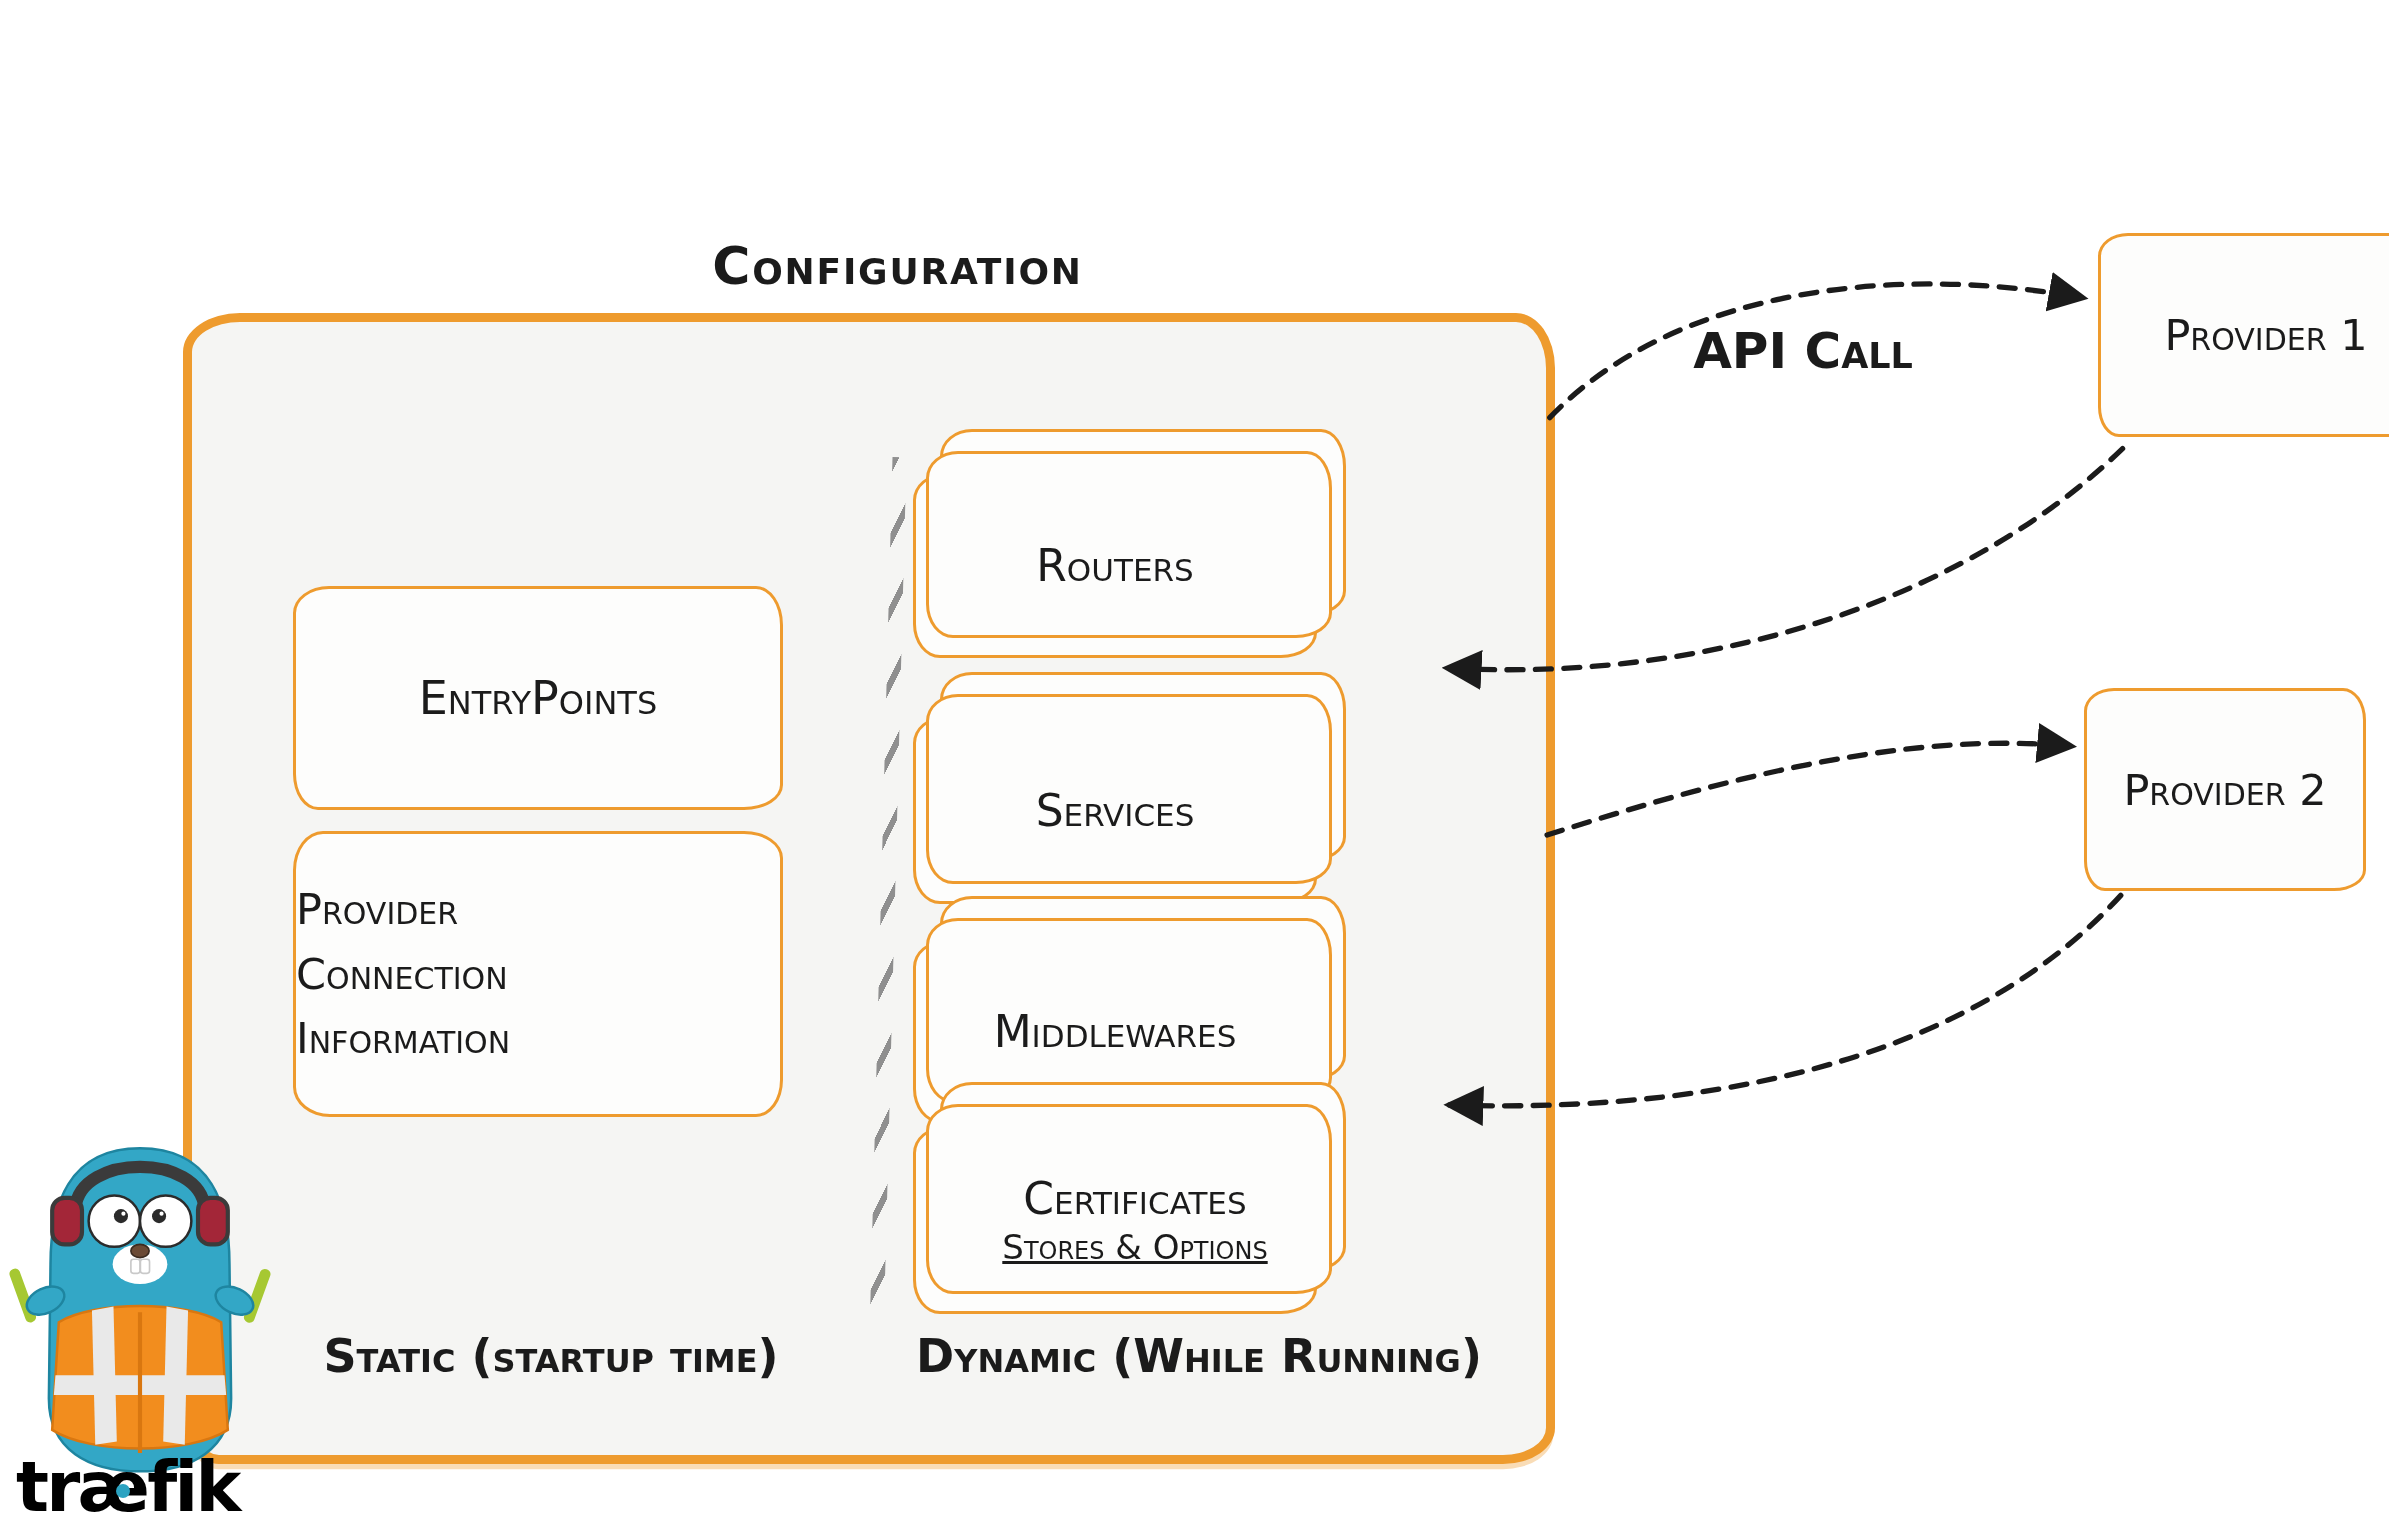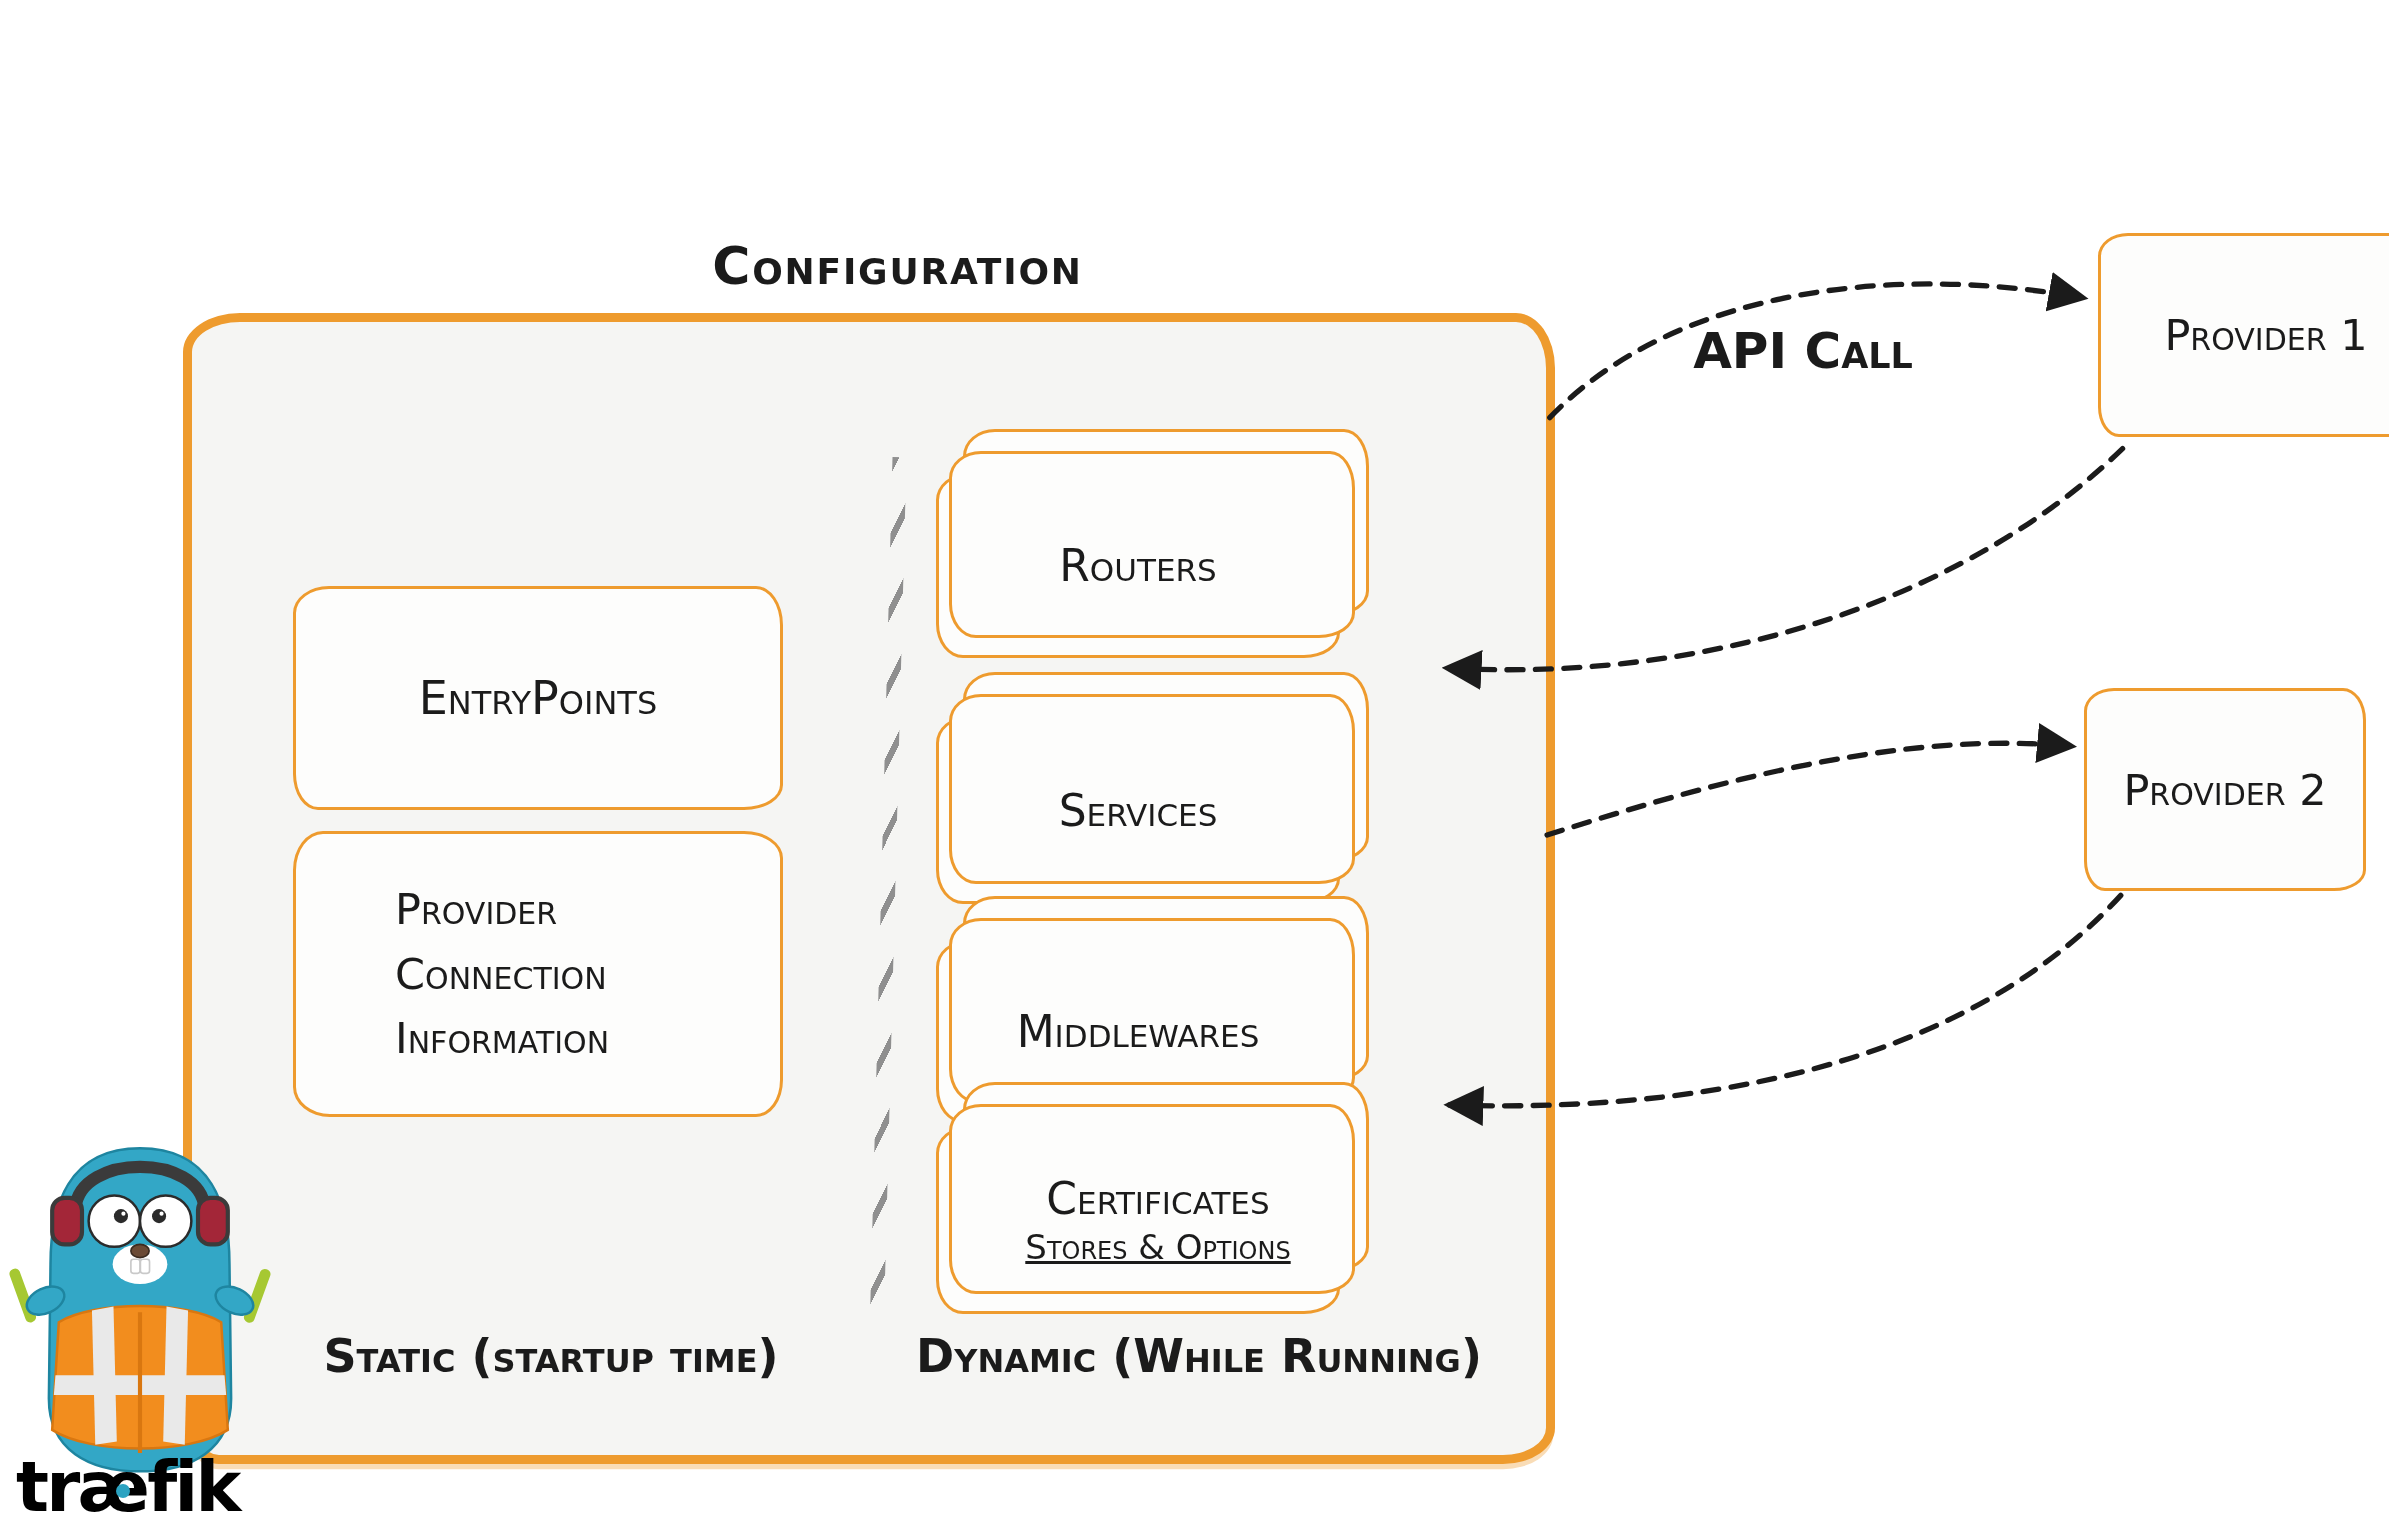--- a/index.html
+++ b/index.html
@@ -27,39 +27,39 @@
     position: absolute; background: #fdfdfc; border: 3.6px solid #EE9B2E;
     display: flex; flex-direction: column; align-items: center; justify-content: center;
     font-variant: small-caps;
   }
   .entrypoints {
     left: 293px; top: 586px; width: 490px; height: 224px; font-size: 46px;
     border-radius: 36px 27px 39px 25px / 27px 39px 25px 36px;
   }
   .provider-info {
     left: 293px; top: 831px; width: 490px; height: 286px; font-size: 43px;
-    align-items: flex-start; padding-left: 99px; line-height: 1.5;
+    align-items: flex-start; line-height: 1.5;
     border-radius: 30px 39px 27px 37px / 39px 27px 37px 30px;
   }
 
   .caption {
     position: absolute; font-size: 46px; font-weight: 600;
     font-variant: small-caps; text-align: center;
   }
   .static-caption  { left: 258px;  top: 1329px; width: 586px; }
   .dynamic-caption { left: 888px; top: 1329px; width: 622px; }
 
   .divider {
     position: absolute; left: 881px; top: 457px; width: 14px; height: 879px;
     background: repeating-linear-gradient(115deg, #8f8f8f 0 6.2px, transparent 6.2px 32px);
     transform: rotate(1.5deg);
   }
 
   .card {
-    position: absolute; left: 936px; width: 404px; z-index: 0;
+    position: absolute; left: 913px; width: 404px; z-index: 0;
     background: #fdfdfc; border: 3.6px solid #EE9B2E;
     border-radius: 32px 25px 36px 27px / 27px 37px 25px 34px;
     display: flex; flex-direction: column; align-items: center; justify-content: center;
     font-variant: small-caps;
   }
   .card::before, .card::after {
     content: ""; position: absolute; inset: -3.6px;
     background: #fdfdfc; border: 3.6px solid #EE9B2E;
     border-radius: 32px 25px 36px 27px / 27px 37px 25px 34px;
   }

